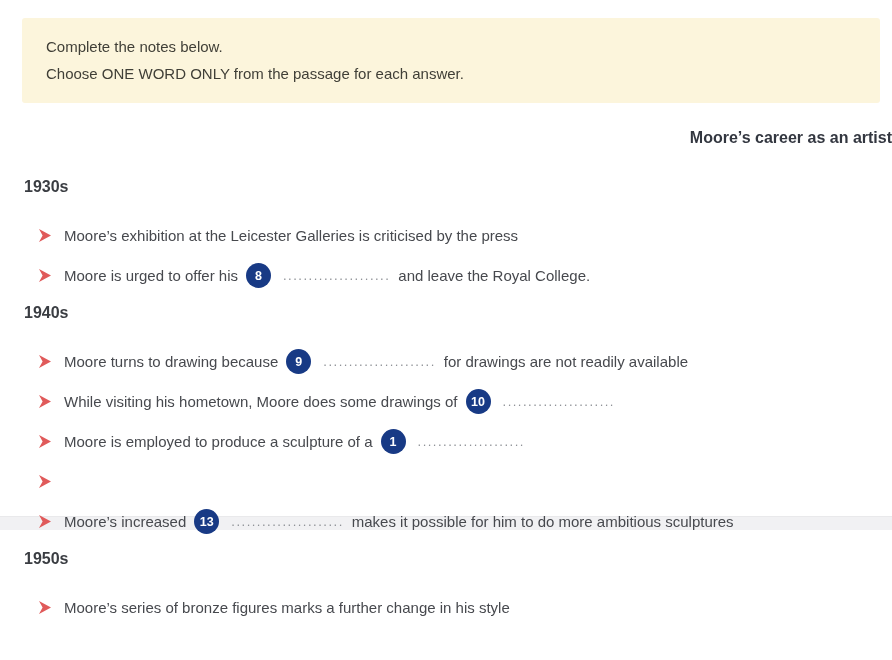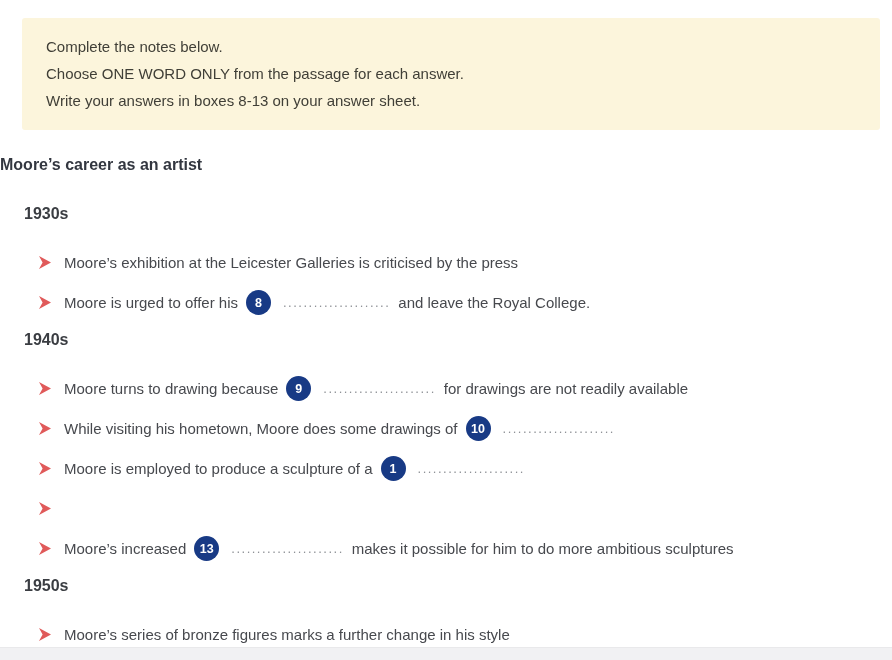--- a/index.html
+++ b/index.html
@@ -10,21 +10,21 @@
     width: 892px;
     height: 660px;
     overflow: hidden;
     background: #ffffff;
     font-family: "Liberation Sans", sans-serif;
     color: #47494e;
     font-size: 15px;
   }
   .content {
     position: relative;
-    height: 647px;
+    height: 516px;
     background: #ffffff;
     padding-top: 18px;
     box-sizing: border-box;
   }
   .bottom-strip {
     height: 13px;
     background: #f1f1f3;
     border-top: 1px solid #e9e9eb;
   }
   .instruction-box {
@@ -34,21 +34,21 @@
     padding: 15px 24px 16px 24px;
     color: #403f37;
     font-weight: 500;
     line-height: 27px;
     font-size: 15px;
   }
   .instruction-line {
     margin: 0;
   }
   .notes-title {
-    text-align: left;
+    text-align: right;
     margin-top: 26px;
     font-size: 16px;
     font-weight: 600;
     color: #333740;
   }
   .section-heading {
     margin: 12px 0 0 24px;
     font-size: 16px;
     font-weight: 700;
     color: #3a3d42;
@@ -101,21 +101,20 @@
   }
 </style>
 </head>
 <body>
 
 <div class="content">
 
   <div class="instruction-box">
     <p class="instruction-line">Complete the notes below.</p>
     <p class="instruction-line">Choose ONE WORD ONLY from the passage for each answer.</p>
-    <p class="instruction-line">Write your answers in boxes 8-13 on your answer sheet.</p>
   </div>
 
   <div class="notes-title">Moore’s career as an artist</div>
 
   <div style="margin-top:30px;">
     <div class="section-heading">1930s</div>
     <div class="note-list">
 
       <div class="note-row">
         <span class="arrow">

